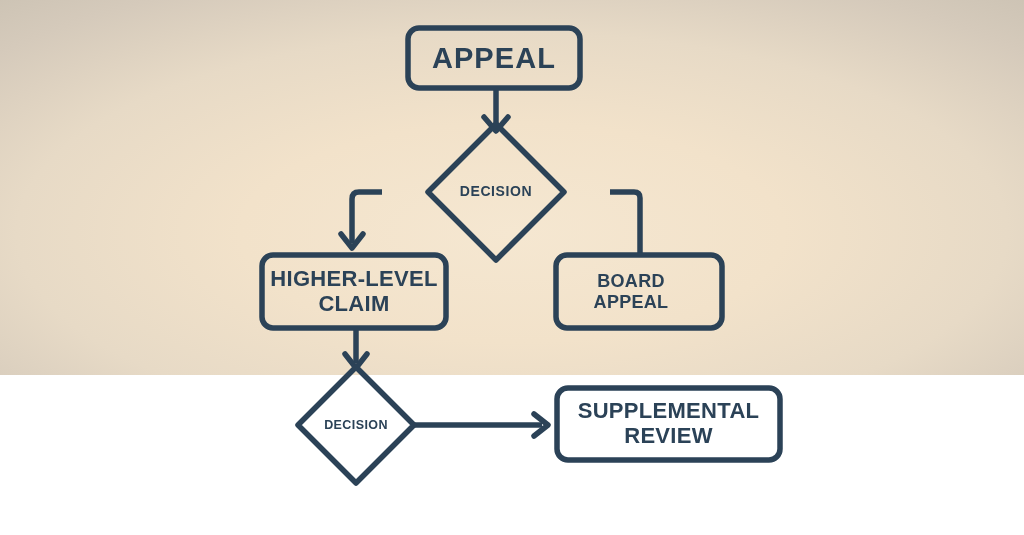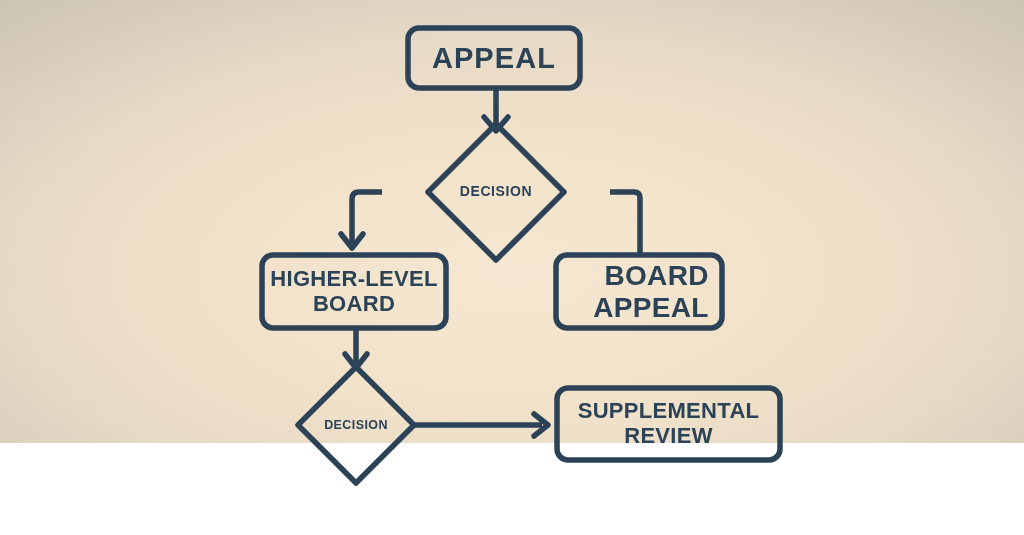--- a/index.html
+++ b/index.html
@@ -9,21 +9,21 @@
   }
   body {
     width: 1024px;
     height: 535px;
     overflow: hidden;
     font-family: "Liberation Sans", sans-serif;
   }
   #flowchart-canvas {
     position: relative;
     width: 1024px;
-    height: 443px;
+    height: 375px;
     background-color: #ece0cc;
     background-image: radial-gradient(ellipse 78% 86% at 50% 62%,
                        #f5e7d1 0%,
                        #f2e2ca 34%,
                        #e7dac6 62%,
                        #d5cabb 85%,
                        #cbc2b3 100%);
   }
   #flow-svg {
     position: absolute;
@@ -41,21 +41,21 @@
     color: #2b4257;
     font-weight: bold;
     letter-spacing: 0.2px;
     line-height: 1.12;
     pointer-events: none;
     white-space: pre-line;
   }
   .label-appeal      { left: 408px; top: 28px;  width: 172px; height: 60px; font-size: 29px; letter-spacing: 1.1px; }
   .label-decision-1  { left: 438px; top: 176px; width: 116px; height: 32px; font-size: 14px; letter-spacing: 0.6px; }
   .label-hlr         { left: 262px; top: 255px; width: 184px; height: 73px; font-size: 22px; letter-spacing: 0.3px; }
-  .label-board       { left: 568px; top: 255px; width: 166px; height: 73px; font-size: 28px; letter-spacing: 0.3px; text-align: right; }
+  .label-board       { left: 548px; top: 255px; width: 166px; height: 73px; font-size: 18px; letter-spacing: 0.3px; }
   .label-decision-2  { left: 306px; top: 411px; width: 100px; height: 28px; font-size: 12.5px; letter-spacing: 0.4px; }
   .label-supp        { left: 557px; top: 388px; width: 223px; height: 72px; font-size: 22px; letter-spacing: 0.3px; }
 </style>
 </head>
 <body>
 
 <div id="flowchart-canvas">
 
   <svg id="flow-svg" viewBox="0 0 1024 535" aria-hidden="true">
 
@@ -93,21 +93,21 @@
 
       <rect x="557" y="388" width="223" height="72" rx="11" ry="11"></rect>
     </g>
   </svg>
 
   <div class="node-label label-appeal">APPEAL</div>
 
   <div class="node-label label-decision-1">DECISION</div>
 
   <div class="node-label label-hlr">HIGHER-LEVEL
-BOARD</div>
+CLAIM</div>
 
   <div class="node-label label-board">BOARD
 APPEAL</div>
 
   <div class="node-label label-decision-2">DECISION</div>
 
   <div class="node-label label-supp">SUPPLEMENTAL
 REVIEW</div>
 
 </div>

